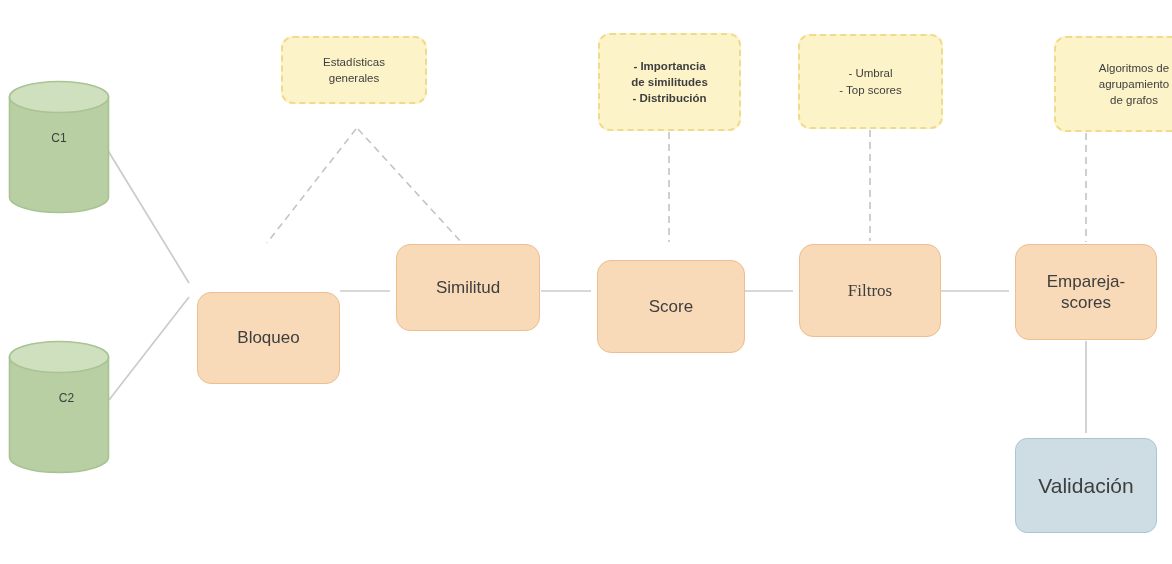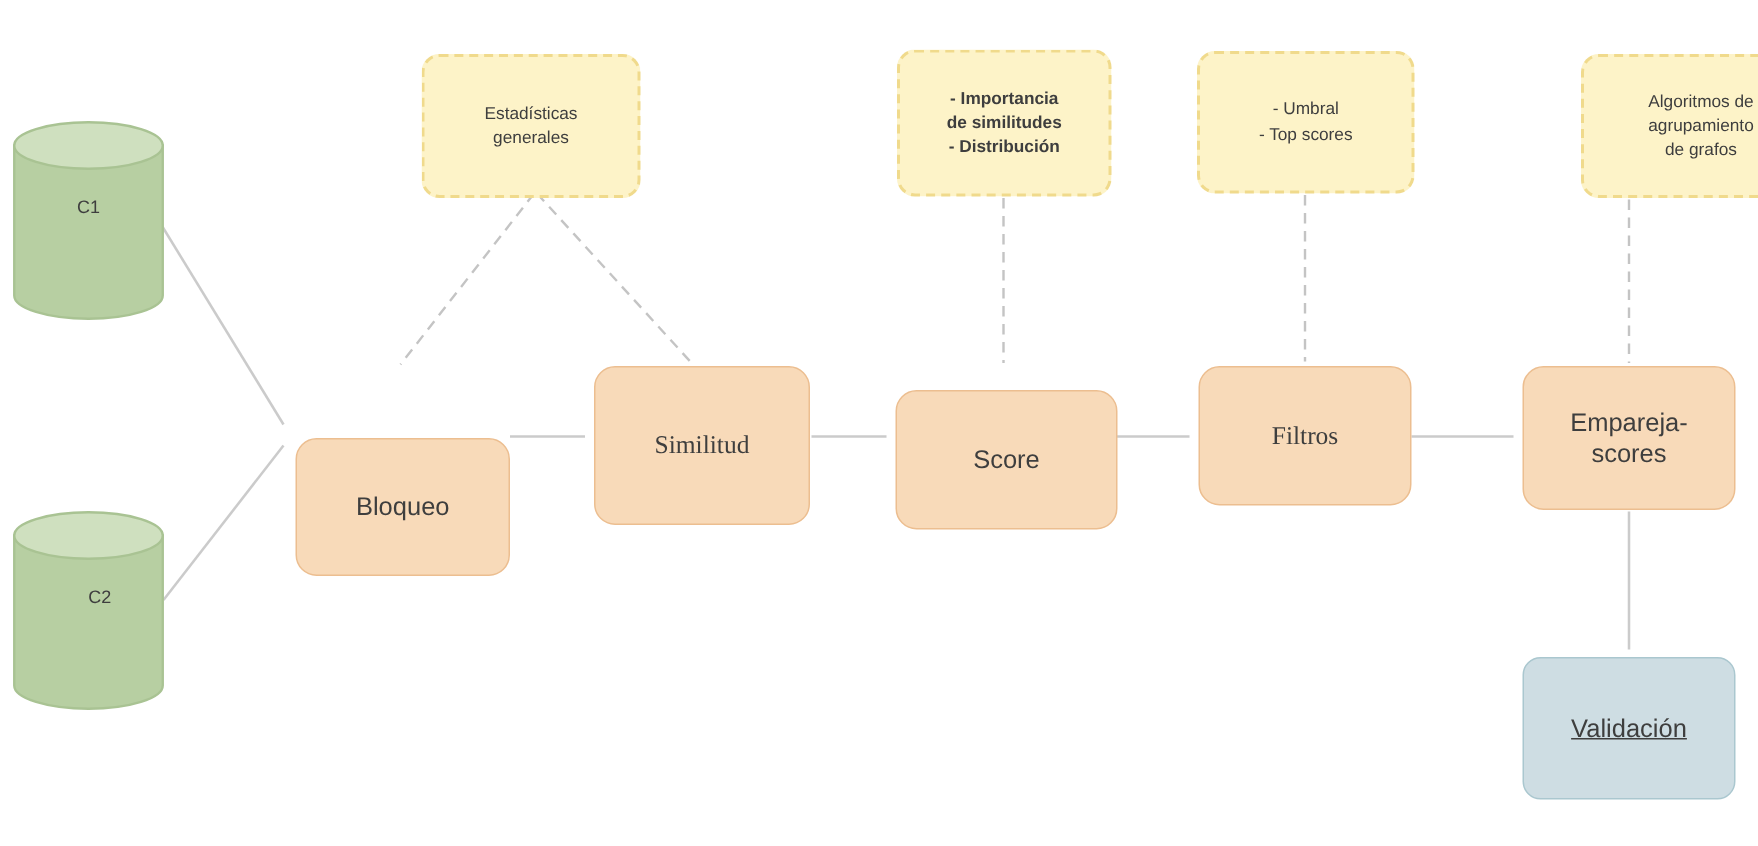--- a/index.html
+++ b/index.html
@@ -34,22 +34,21 @@
     background:var(--note-fill,#fdf3c8);
     border:2px dashed var(--note-border,#f0da8c);
     border-radius:12px;
     font-size:11.5px;
     line-height:1.42;
   }
   .result{
     background:var(--result-fill,#cedde3);
     border:1.6px solid var(--result-border,#aac7cf);
     border-radius:12px;
-    font-size:17px;
-    text-decoration:underline;
+    font-size:21px;
   }
   .cyl{position:absolute;}
   .cyl svg{position:absolute;left:0;top:0;}
   .cyl-label{
     position:absolute;left:0;right:0;top:38%;
     text-align:center;font-size:12px;color:var(--ink,#3e3e3e);
   }
 </style>
 </head>
 <body>
@@ -86,27 +85,27 @@
 
   <div class="cyl" style="left:8px;top:340px;width:102px;height:134px;padding-left:15px;">
     <svg width="102" height="134" viewBox="0 0 102 134">
       <path d="M1.5 17 v100 a49.5 15.5 0 0 0 99 0 v-100 z" fill="var(--source-fill,#b7cfa2)" stroke="var(--source-border,#a9c393)" stroke-width="1.6"></path>
       <ellipse cx="51" cy="17" rx="49.5" ry="15.5" fill="var(--source-top,#cfe0bf)" stroke="var(--source-border,#a9c393)" stroke-width="1.6"></ellipse>
     </svg>
     <div class="cyl-label">C2</div>
   </div>
 
   <div class="node stage" style="left:197px;top:245px;width:143px;height:92px;margin-top:47px;">Bloqueo</div>
-  <div class="node stage" style="left:396px;top:244px;width:144px;height:106px;font-family:Liberation Serif, serif;">Similitud</div>
+  <div class="node stage" style="left:396px;top:244px;width:144px;height:87px;">Similitud</div>
   <div class="node stage" style="left:597px;top:260px;width:148px;height:93px;">Score</div>
   <div class="node stage" style="left:799px;top:244px;width:142px;height:93px;font-family:Liberation Serif, serif;">Filtros</div>
   <div class="node stage" style="left:1015px;top:244px;width:142px;height:96px;">Empareja-
 scores</div>
 
-  <div class="node note" style="left:281px;top:36px;width:146px;height:96px;">Estadísticas
+  <div class="node note" style="left:281px;top:36px;width:146px;height:68px;">Estadísticas
 generales</div>
   <div class="node note" style="left:598px;top:33px;width:143px;height:98px;font-weight:bold;">- Importancia
 de similitudes
 - Distribución</div>
   <div class="node note" style="left:798px;top:34px;width:145px;height:95px;">- Umbral
 - Top scores</div>
   <div class="node note" style="left:1054px;top:36px;width:160px;height:96px;">Algoritmos de
 agrupamiento
 de grafos</div>
 

